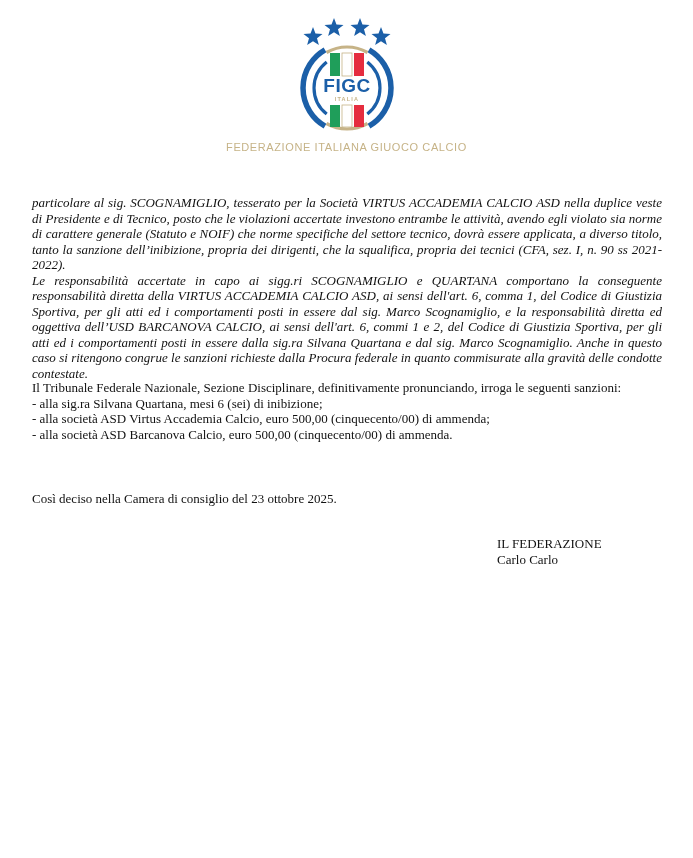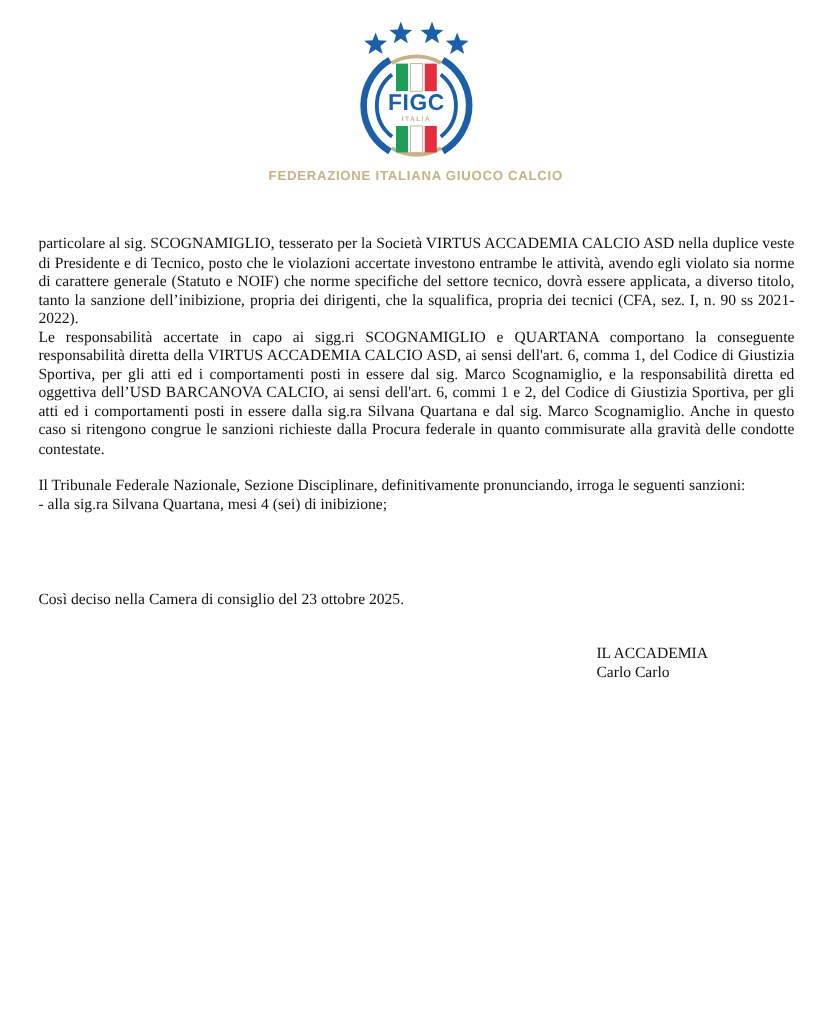--- a/index.html
+++ b/index.html
@@ -18,49 +18,50 @@
     position: absolute;
     top: 14px;
     left: 0;
     width: 693px;
     text-align: center;
   }
   .logo-block svg { display: block; margin: 0 auto; }
   .federation-name {
     margin-top: 1px;
     font-family: "Liberation Sans", sans-serif;
-    font-weight: bold;
+    font-weight: normal;
     font-size: 11px;
     letter-spacing: 0.6px;
     color: #c6b387;
     white-space: nowrap;
   }
 
   
   .textblock {
     position: absolute;
     left: 32px;
     width: 630px;
     font-size: 13px;
     line-height: 15.5px;
   }
   .justified p {
     margin: 0;
     text-align: justify;
+    font-style: italic;
   }
   .pqm {
     position: absolute;
     top: 355px;
     left: 32px;
     width: 630px;
     text-align: center;
     font-size: 13px;
     line-height: 15.5px;
   }
-  .ruling { top: 396px; }
+  .ruling { top: 380px; }
   .ruling div { margin: 0; }
   .decision-line { top: 491px; }
   .signatures { top: 536px; height: 40px; }
   .sig-col { position: absolute; top: 0; }
   .sig-left { left: 0; }
   .sig-right { left: 465px; }
   .deposit-line { top: 614px; }
   .secretary { top: 682px; }
 </style>
 </head>
@@ -108,27 +109,29 @@
   </div>
 
   <div class="textblock justified" style="top:195px;">
     <p>particolare al sig. SCOGNAMIGLIO, tesserato per la Società VIRTUS ACCADEMIA CALCIO ASD nella duplice veste di Presidente e di Tecnico, posto che le violazioni accertate investono entrambe le attività, avendo egli violato sia norme di carattere generale (Statuto e NOIF) che norme specifiche del settore tecnico, dovrà essere applicata, a diverso titolo, tanto la sanzione dell’inibizione, propria dei dirigenti, che la squalifica, propria dei tecnici (CFA, sez. I, n. 90 ss 2021-2022).</p>
     <p>Le responsabilità accertate in capo ai sigg.ri SCOGNAMIGLIO e QUARTANA comportano la conseguente responsabilità diretta della VIRTUS ACCADEMIA CALCIO ASD, ai sensi dell'art. 6, comma 1, del Codice di Giustizia Sportiva, per gli atti ed i comportamenti posti in essere dal sig. Marco Scognamiglio, e la responsabilità diretta ed oggettiva dell’USD BARCANOVA CALCIO, ai sensi dell'art. 6, commi 1 e 2, del Codice di Giustizia Sportiva, per gli atti ed i comportamenti posti in essere dalla sig.ra Silvana Quartana e dal sig. Marco Scognamiglio. Anche in questo caso si ritengono congrue le sanzioni richieste dalla Procura federale in quanto commisurate alla gravità delle condotte contestate.</p>
   </div>
 
 
   <div class="textblock ruling">
     <div>Il Tribunale Federale Nazionale, Sezione Disciplinare, definitivamente pronunciando, irroga le seguenti sanzioni:</div>
-    <div>- alla sig.ra Silvana Quartana, mesi 4 (sei) di inibizione;</div>
+    <div>- alla sig.ra Silvana Quartana, mesi 6 (sei) di inibizione;</div>
+    <div>- alla società ASD Virtus Accademia Calcio, euro 500,00 (cinquecento/00) di ammenda;</div>
+    <div>- alla società ASD Barcanova Calcio, euro 500,00 (cinquecento/00) di ammenda.</div>
   </div>
 
   <div class="textblock decision-line">Così deciso nella Camera di consiglio del 23 ottobre 2025.</div>
 
   <div class="textblock signatures">
     <div class="sig-col sig-right">
-      <div>IL ACCADEMIA</div>
+      <div>IL FEDERAZIONE</div>
       <div>Carlo Carlo</div>
     </div>
   </div>
 
 
 
 </div>
 
 </body></html>

